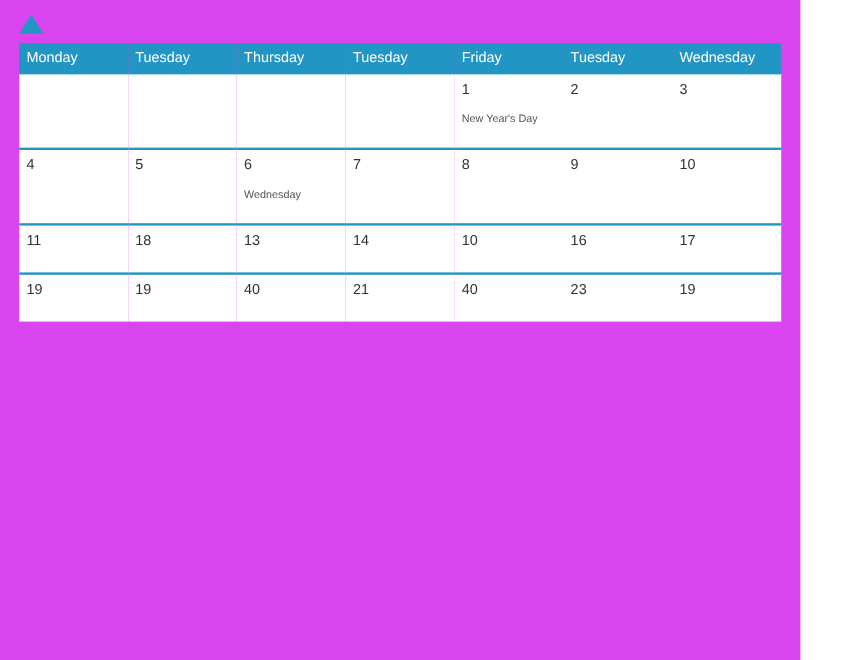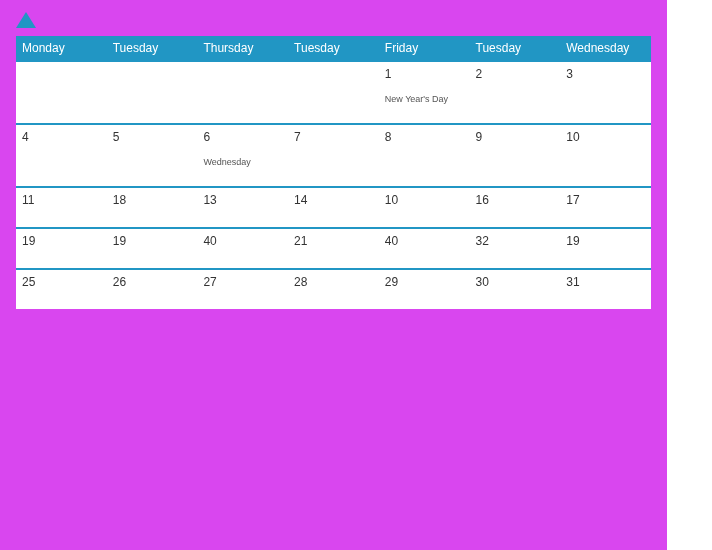--- a/index.html
+++ b/index.html
@@ -215,44 +215,21 @@
           <td>
             <span class="day-num">40</span>
           </td>
           <td>
             <span class="day-num">21</span>
           </td>
           <td>
             <span class="day-num">40</span>
           </td>
           <td>
-            <span class="day-num">32</span>
+            <span class="day-num">23</span>
           </td>
           <td>
             <span class="day-num">19</span>
-          </td>
-        </tr>
-        <tr>
-          <td>
-            <span class="day-num">25</span>
-          </td>
-          <td>
-            <span class="day-num">26</span>
-          </td>
-          <td>
-            <span class="day-num">27</span>
-          </td>
-          <td>
-            <span class="day-num">28</span>
-          </td>
-          <td>
-            <span class="day-num">29</span>
-          </td>
-          <td>
-            <span class="day-num">30</span>
-          </td>
-          <td>
-            <span class="day-num">31</span>
           </td>
         </tr>
       </tbody>
   </table>
 </div>
 
 </body></html>

